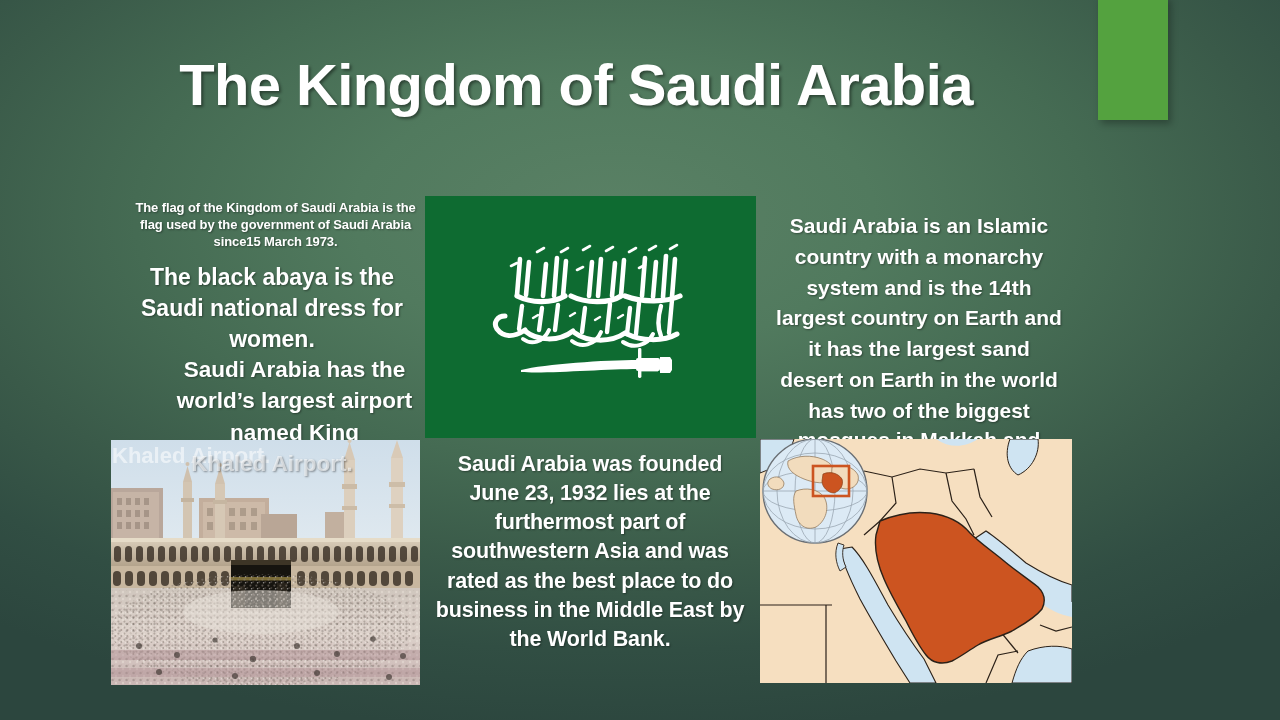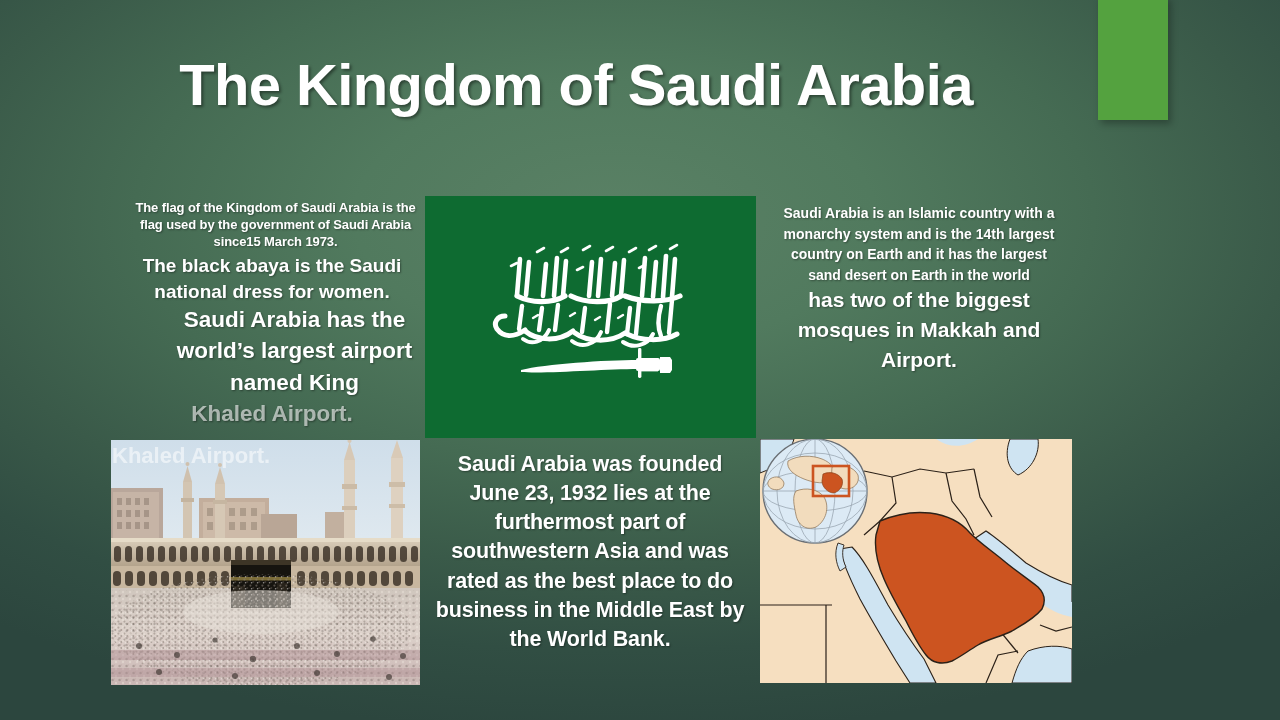--- a/index.html
+++ b/index.html
@@ -61,23 +61,23 @@
   }
   #left-text .seg-a {
     display: block;
     font-size: 13px;
     line-height: 1.295;
     letter-spacing: -0.1px;
     margin-left: 7px;
   }
   #left-text .seg-b {
     display: block;
-    font-size: 19px;
+    font-size: 23px;
     line-height: 1.33;
-    margin-top: 3px;
+    margin-top: 12px;
   }
   #left-text .seg-c {
     display: block;
     font-size: 22.5px;
     line-height: 1.39;
     margin-left: 45px;
   }
   #left-text .seg-d {
     display: block;
     font-size: 22.5px;
@@ -86,22 +86,23 @@
     position: relative;
     z-index: 1;
   }
   #right-text {
     left: 774px;
     top: 203px;
     width: 290px;
   }
   #right-text .seg-a {
     display: block;
-    font-size: 14px;
+    font-size: 21px;
     line-height: 1.465;
+    margin-top: 8px;
   }
   #right-text .seg-b {
     display: block;
     font-size: 21px;
     line-height: 1.42;
   }
   #bottom-text {
     left: 431px;
     top: 450px;
     width: 318px;

